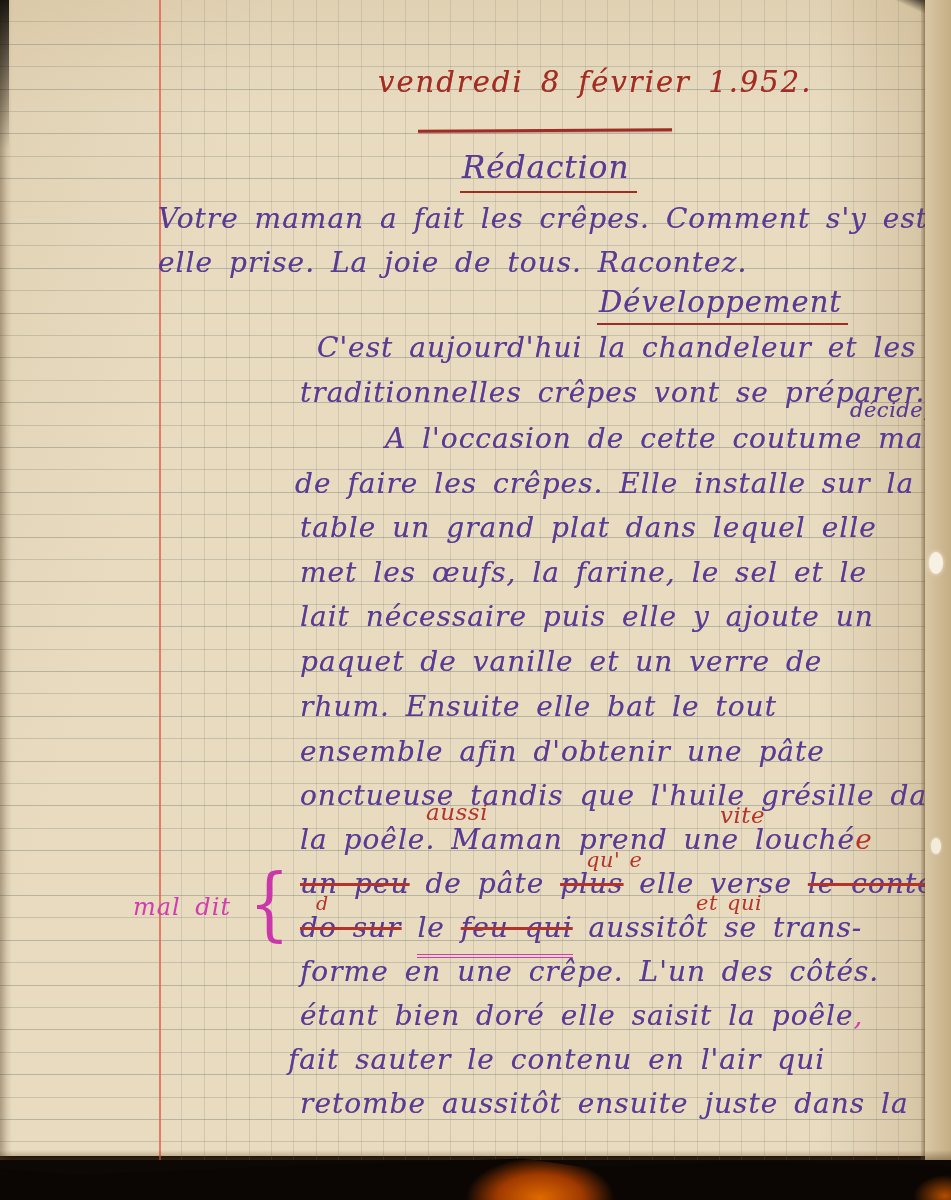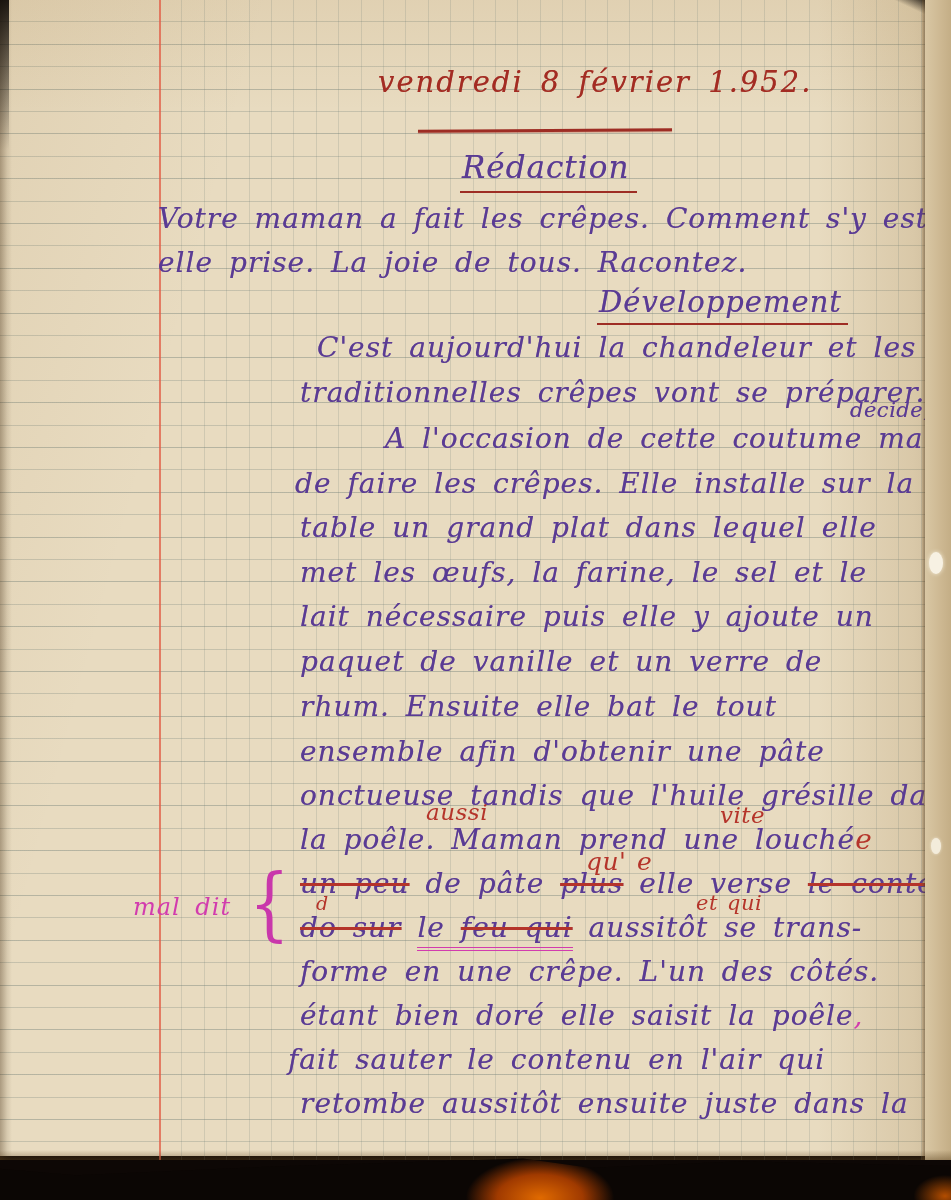--- a/index.html
+++ b/index.html
@@ -45,21 +45,21 @@
   
   .hw{position:absolute;font-style:italic;color:#5a3b94;white-space:nowrap;
       letter-spacing:1px;word-spacing:6px;font-size:28px;line-height:1.15;
       text-shadow:0 0 .6px rgba(90,59,148,.55);}
   .date{color:#a32c23;font-size:29px;letter-spacing:2px;text-shadow:0 0 .5px rgba(163,44,35,.6);}
   .red-rule{position:absolute;left:418px;top:129px;width:254px;height:3px;background:#9e2d24;
       transform:rotate(-.3deg);box-shadow:0 1px 1px rgba(158,45,36,.3);}
   .title{font-size:31px;border-bottom:2.5px solid #9e2d24;padding:0 8px 5px 2px;}
   .section{font-size:29px;border-bottom:2.5px solid #9e2d24;padding:0 6px 4px 2px;}
   .st-red{text-decoration:line-through;text-decoration-color:#b5342a;text-decoration-thickness:2.5px;}
-  .ul-mag{border-bottom:4px double #d23cae;padding-bottom:3px;}
+  .ul-mag{border-bottom:4px double #d23cae;padding-bottom:10px;}
   .red-text{color:#b5342a;text-shadow:none;}
   .mag-text{color:#d23cae;text-shadow:none;}
   .ins{letter-spacing:.5px;word-spacing:2px;}
   .ins-red{color:#b5342a;text-shadow:none;}
   .ins-ink{color:#5a3b94;}
   .margin-note{color:#d23cae;font-size:24px;text-shadow:none;}
   .brace{position:absolute;left:116px;top:-26px;font-size:64px;font-style:normal;
       color:#c937ab;transform:scaleY(1.25);text-shadow:none;}
 </style>
 </head>
@@ -92,21 +92,21 @@
         <div class="hw" style="left: 300px; top: 824px;"><span>la poêle. Maman prend une louché</span><span class="red-text">e</span></div>
         <div class="hw" style="left: 300px; top: 868px;"><span class="st-red">un peu</span><span> de pâte </span><span class="st-red">plus</span><span> elle verse </span><span class="st-red">le contenu</span></div>
         <div class="hw" style="left: 300px; top: 912px;"><span class="st-red">do sur</span><span> </span><span class="ul-mag">le </span><span class="st-red ul-mag">feu qui</span><span> aussitôt se trans-</span></div>
         <div class="hw" style="left: 300px; top: 956px;"><span>forme en une crêpe. L'un des côtés.</span></div>
         <div class="hw" style="left: 300px; top: 1000px;"><span>étant bien doré elle saisit la poêle</span><span class="mag-text">,</span></div>
         <div class="hw" style="left: 288px; top: 1044px; font-style: italic;"><span>fait sauter le contenu en l'air qui</span></div>
         <div class="hw" style="left: 300px; top: 1088px;"><span>retombe aussitôt ensuite juste dans la</span></div>
         <div class="hw ins ins-ink" style="left: 850px; top: 398px; font-size: 21px;">décide,</div>
         <div class="hw ins ins-red" style="left: 426px; top: 799px; font-size: 23px;">aussi</div>
         <div class="hw ins ins-red" style="left: 700px; top: 802px; font-size: 23px; margin-left: 20px;">vite</div>
-        <div class="hw ins ins-red" style="left: 586px; top: 848px; font-size: 25px; font-style: italic;">qu' e</div>
+        <div class="hw ins ins-red" style="left: 586px; top: 848px; font-size: 21px; font-style: italic;">qu' e</div>
         <div class="hw ins ins-red" style="left: 316px; top: 893px; font-size: 19px;">d</div>
         <div class="hw ins ins-red" style="left: 696px; top: 891px; font-size: 21px;">et qui</div>
       </div>
 
     <div class="hw margin-note" style="left:133px;top:894px;">
       <span>mal dit</span>
       <span class="brace">{</span>
     </div>
 
     <div class="left-edge"></div>

